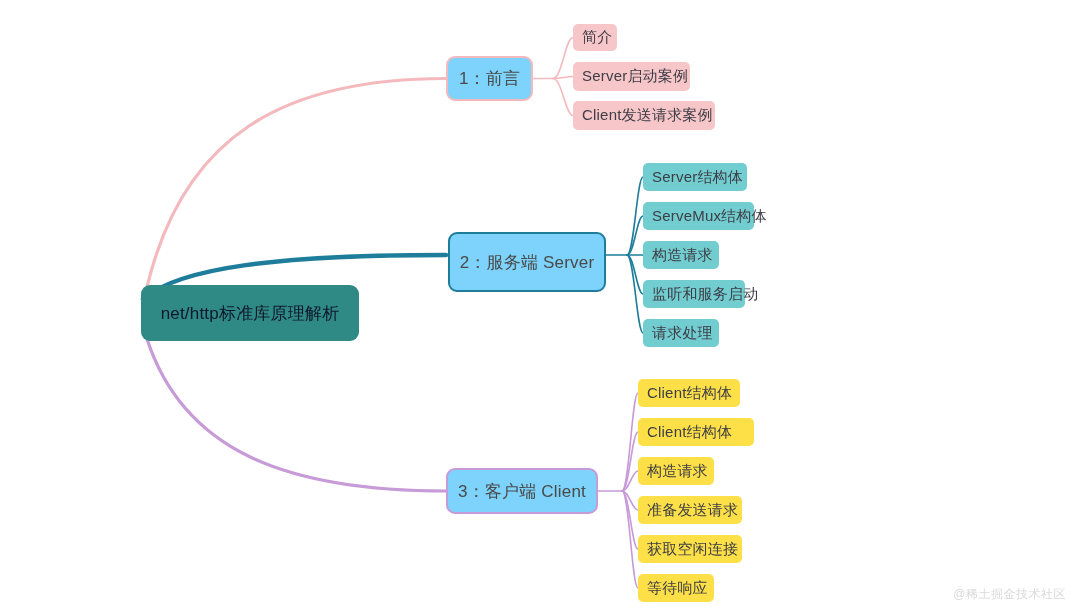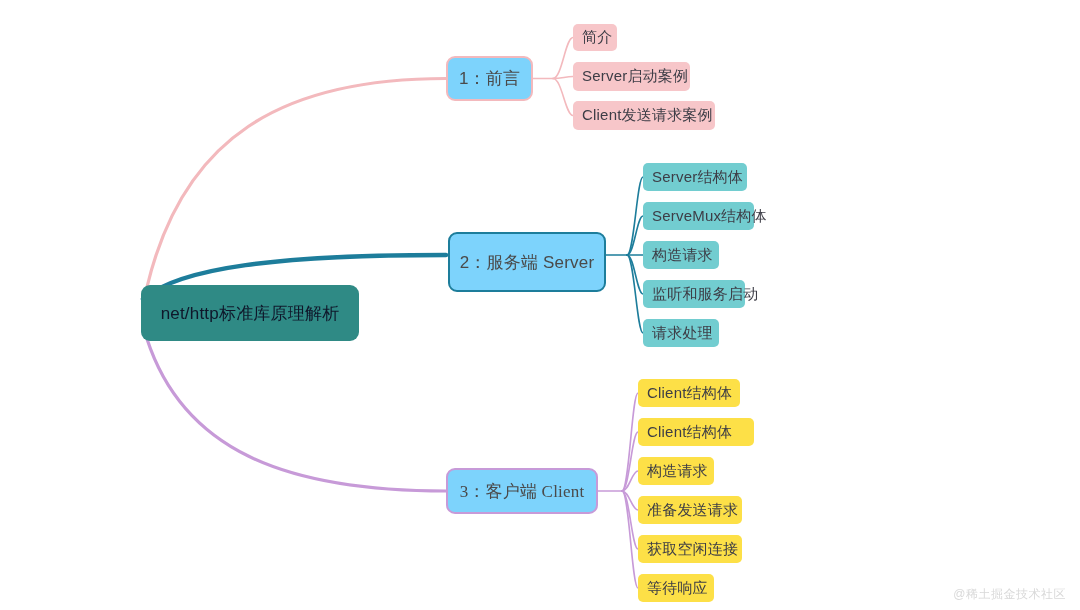--- a/index.html
+++ b/index.html
@@ -107,21 +107,21 @@
   <div class="node leaf-node leaf-1" style="left: 573px; top: 62px; width: 117px; height: 29px;">Server启动案例</div>
   <div class="node leaf-node leaf-1" style="left: 573px; top: 101px; width: 142px; height: 29px;">Client发送请求案例</div>
 
   <div class="node branch-node branch-2" style="left: 448px; top: 232px; width: 158px; height: 60px;">2：服务端 Server</div>
   <div class="node leaf-node leaf-2" style="left: 643px; top: 163px; width: 104px; height: 28px;">Server结构体</div>
   <div class="node leaf-node leaf-2" style="left: 643px; top: 202px; width: 111px; height: 28px;">ServeMux结构体</div>
   <div class="node leaf-node leaf-2" style="left: 643px; top: 241px; width: 76px; height: 28px;">构造请求</div>
   <div class="node leaf-node leaf-2" style="left: 643px; top: 280px; width: 102px; height: 28px;">监听和服务启动</div>
   <div class="node leaf-node leaf-2" style="left: 643px; top: 319px; width: 76px; height: 28px;">请求处理</div>
 
-  <div class="node branch-node branch-3" style="left: 446px; top: 468px; width: 152px; height: 46px; font-family: Liberation Serif, serif;">3：客户端 Client</div>
+  <div class="node branch-node branch-3" style="left: 446px; top: 468px; width: 152px; height: 46px;">3：客户端 Client</div>
   <div class="node leaf-node leaf-3" style="left: 638px; top: 379px; width: 102px; height: 28px;">Client结构体</div>
   <div class="node leaf-node leaf-3" style="left: 638px; top: 418px; width: 116px; height: 28px;">Client结构体</div>
   <div class="node leaf-node leaf-3" style="left: 638px; top: 457px; width: 76px; height: 28px;">构造请求</div>
   <div class="node leaf-node leaf-3" style="left: 638px; top: 496px; width: 104px; height: 28px;">准备发送请求</div>
   <div class="node leaf-node leaf-3" style="left: 638px; top: 535px; width: 104px; height: 28px;">获取空闲连接</div>
   <div class="node leaf-node leaf-3" style="left: 638px; top: 574px; width: 76px; height: 28px;">等待响应</div>
 
   <div class="watermark">@稀土掘金技术社区</div>
 </div>
 

